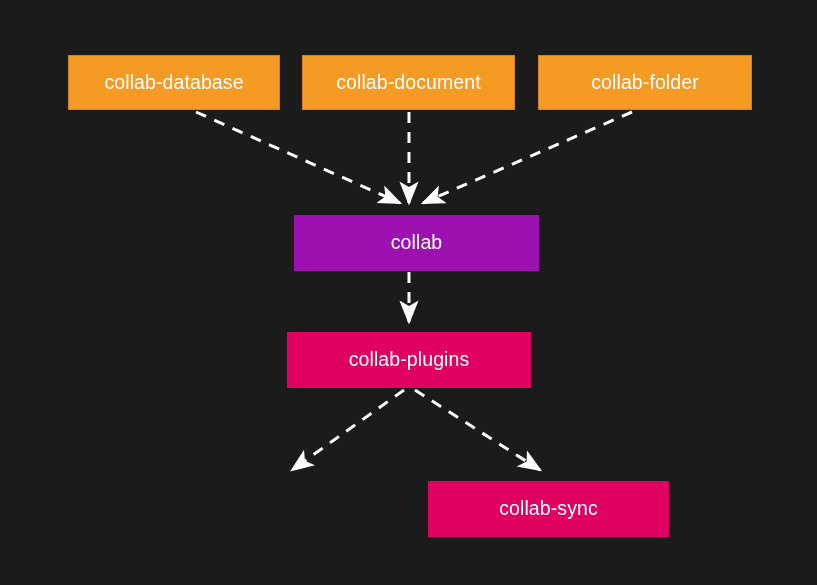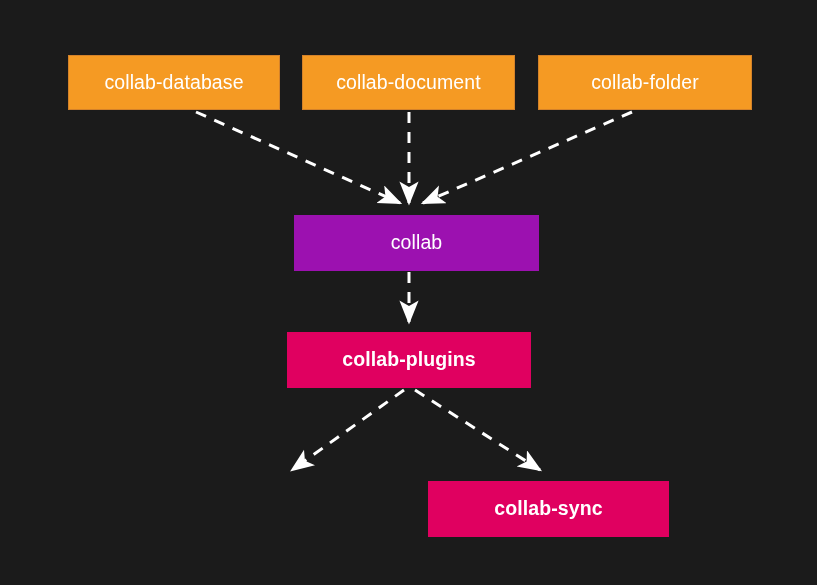--- a/index.html
+++ b/index.html
@@ -68,20 +68,20 @@
   </div>
   <div class="node" style="left: 68px; top: 55px; width: 212px; height: 55px; background: rgb(245, 154, 35); border: 1px solid rgb(212, 130, 42); color: rgb(255, 255, 255);">
     <span class="node-label">collab-database</span>
   </div>
   <div class="node" style="left: 538px; top: 55px; width: 214px; height: 55px; background: rgb(245, 154, 35); border: 1px solid rgb(212, 130, 42); color: rgb(255, 255, 255); align-items: center;">
     <span class="node-label">collab-folder</span>
   </div>
   <div class="node" style="left: 294px; top: 215px; width: 245px; height: 56px; background: rgb(156, 17, 176); border: 1px solid rgb(156, 17, 176); color: rgb(255, 255, 255);">
     <span class="node-label">collab</span>
   </div>
-  <div class="node" style="left: 287px; top: 332px; width: 244px; height: 56px; background: rgb(224, 0, 96); border: 1px solid rgb(224, 0, 96); color: rgb(255, 255, 255); font-weight: bold;">
+  <div class="node" style="left: 287px; top: 332px; width: 244px; height: 56px; background: rgb(224, 0, 96); border: 1px solid rgb(224, 0, 96); color: rgb(255, 255, 255);">
     <span class="node-label">collab-plugins</span>
   </div>
-  <div class="node" style="left: 428px; top: 481px; width: 241px; height: 56px; background: rgb(224, 0, 96); border: 1px solid rgb(224, 0, 96); color: rgb(255, 255, 255); font-weight: bold;">
+  <div class="node" style="left: 428px; top: 481px; width: 241px; height: 56px; background: rgb(224, 0, 96); border: 1px solid rgb(224, 0, 96); color: rgb(255, 255, 255);">
     <span class="node-label">collab-sync</span>
   </div>
 
 </div>
 
 </body></html>

